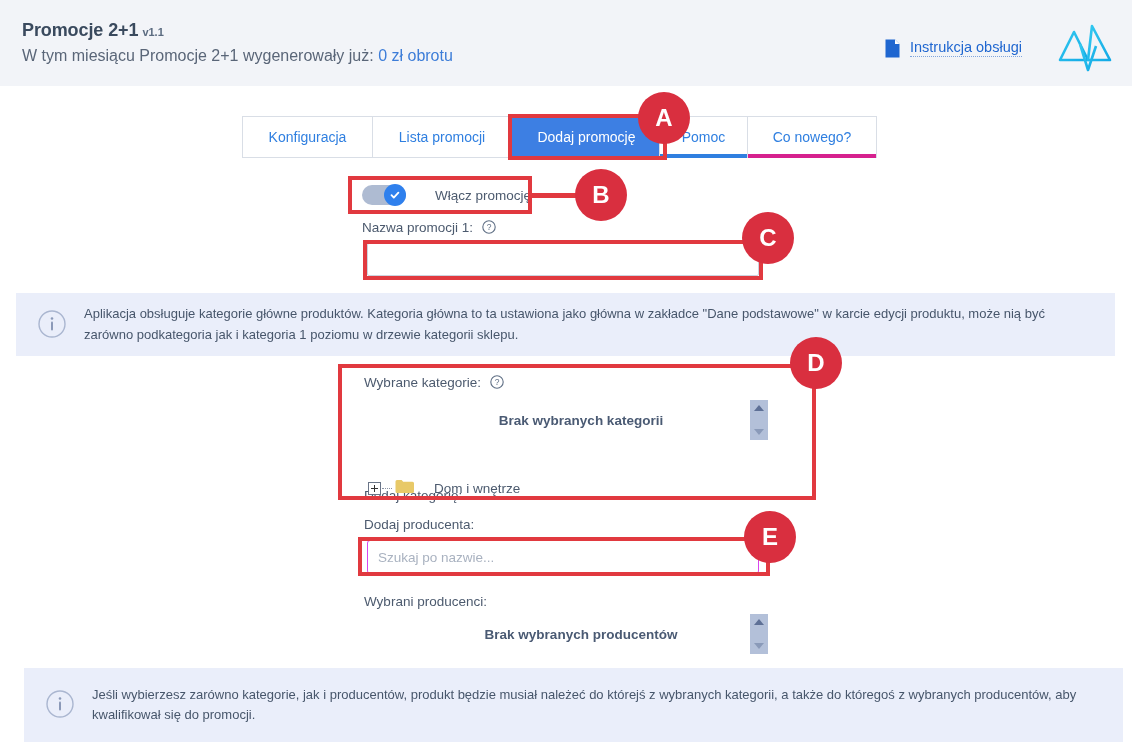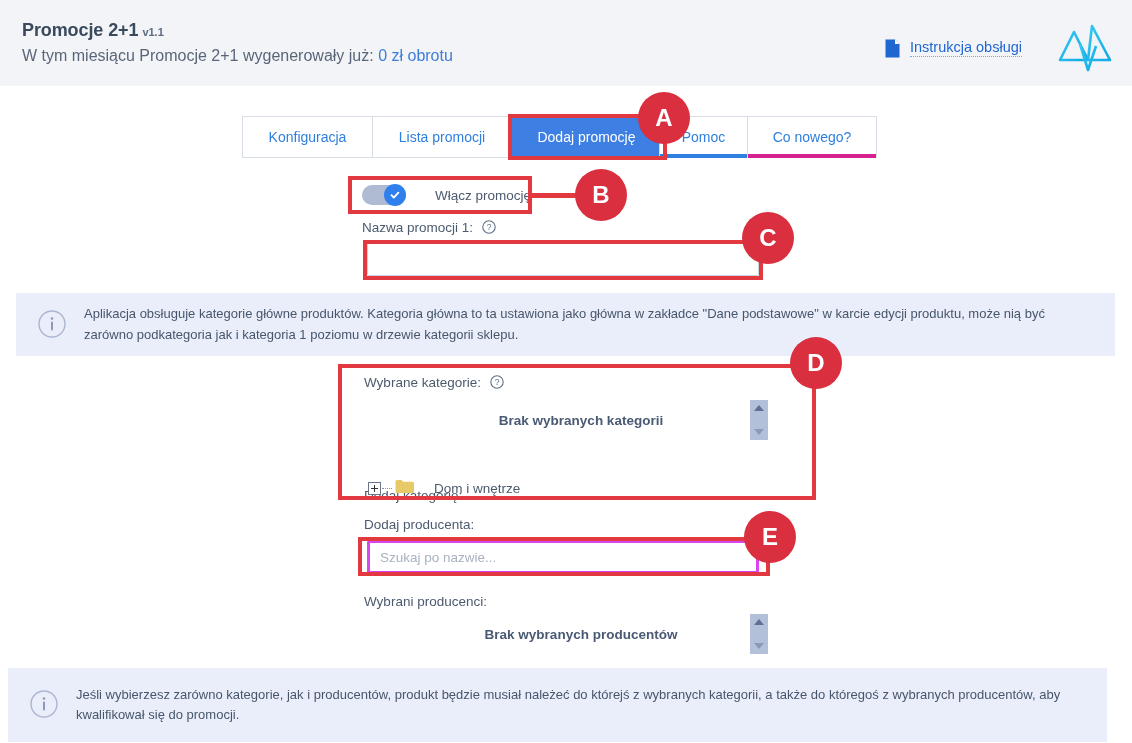--- a/index.html
+++ b/index.html
@@ -122,21 +122,21 @@
     position:absolute;
     background:#eaeefa;
     display:flex; align-items:flex-start; gap:18px;
     padding:16px 22px;
   }
   .info-icon { flex:0 0 auto; margin-top:2px; }
   .info-text {
     font-size:13px; line-height:1.55; color:#47566b;
   }
   #banner-top { left:16px; top:293px; width:1099px; height:63px; align-items:center; }
-  #banner-bottom { left:8px; top:668px; width:1099px; height:74px; align-items:center;justify-content:space-between; }
+  #banner-bottom { left:24px; top:668px; width:1099px; height:74px; align-items:center;justify-content:space-between; }
 
   
   #cat-label { position:absolute; left:364px; top:375px; }
   #cat-selected-box {
     position:absolute; left:392px; top:398px;
     width:378px; height:44px;
     display:flex; align-items:center; justify-content:center;
   }
   .empty-text {
     font-size:13.5px; font-weight:bold; color:#4a5a73;
@@ -183,21 +183,21 @@
     width:10px; border-top:1px dotted #8b93a3; margin:0 1px;
   }
   .folder-icon { margin-left:2px; }
   .tree-text { font-size:13.5px; color:#4c5a6e; margin-left:20px; }
 
   
   #addprod-label { position:absolute; left:364px; top:517px; }
   #prod-input {
     position:absolute; left:367px; top:540px;
     width:392px; height:34px;
-    border:3px solid #d946ef; border-radius:3px;
+    border:1px solid #d946ef; border-radius:3px;
     background:#ffffff; outline:none;
     font-size:13.5px; padding:0 10px;
     color:#3d4a5c;
     font-family:"Liberation Sans", sans-serif;
   }
   #prod-input::placeholder { color:#a9b2c0; }
   #prod-label { position:absolute; left:364px; top:594px; }
   #prod-selected-box {
     position:absolute; left:392px; top:612px;
     width:378px; height:44px;

